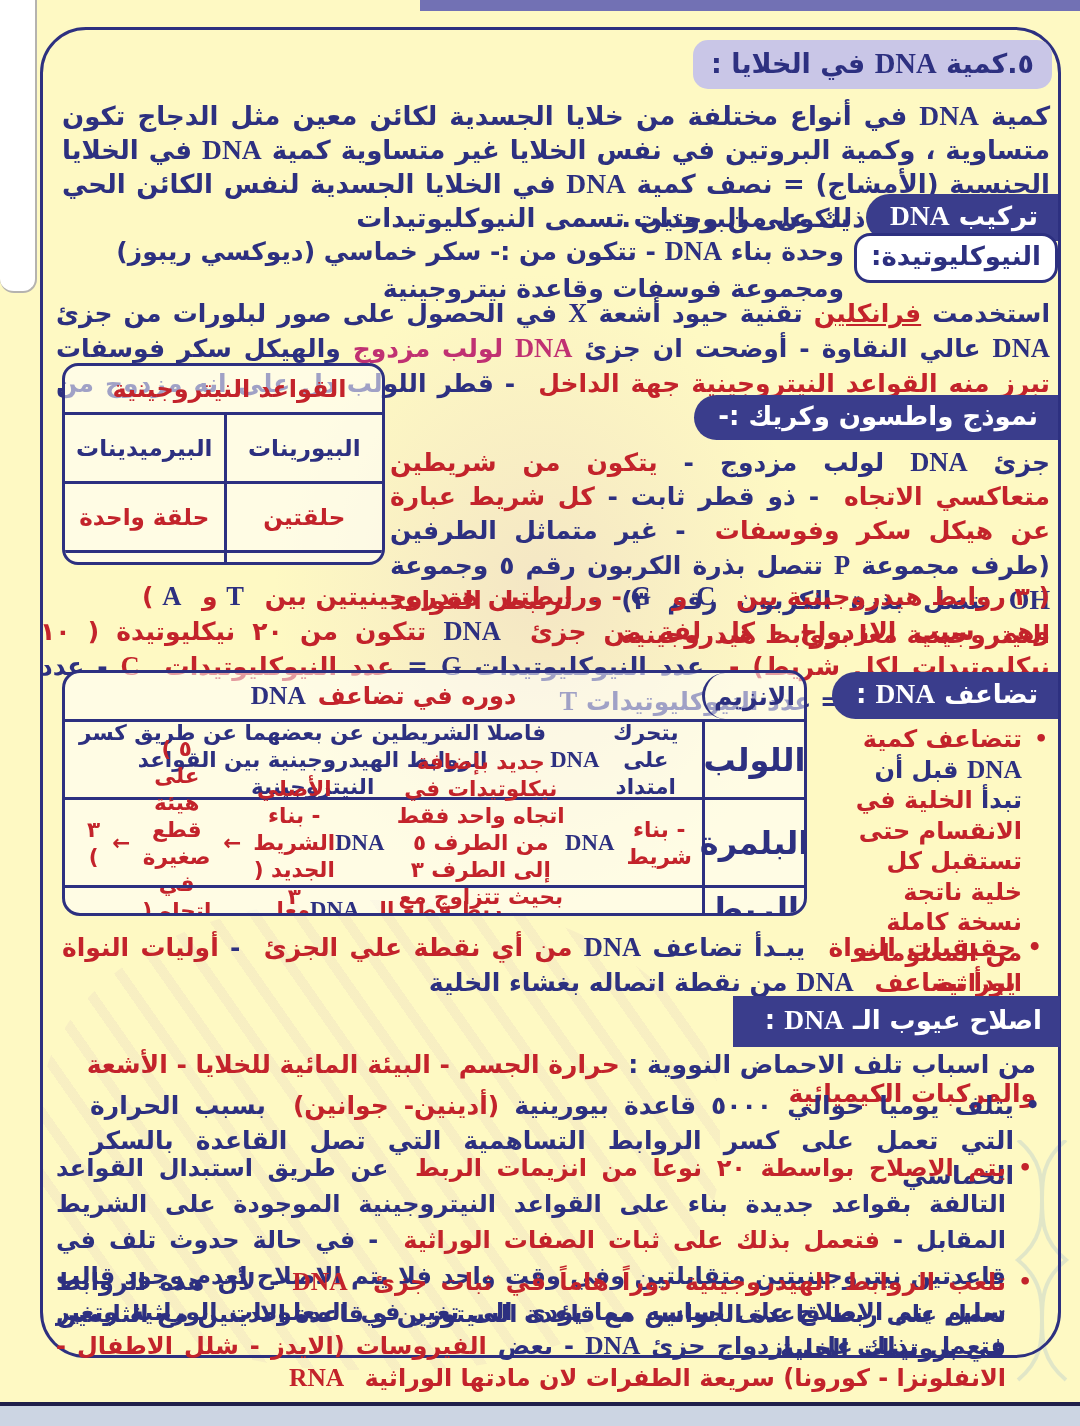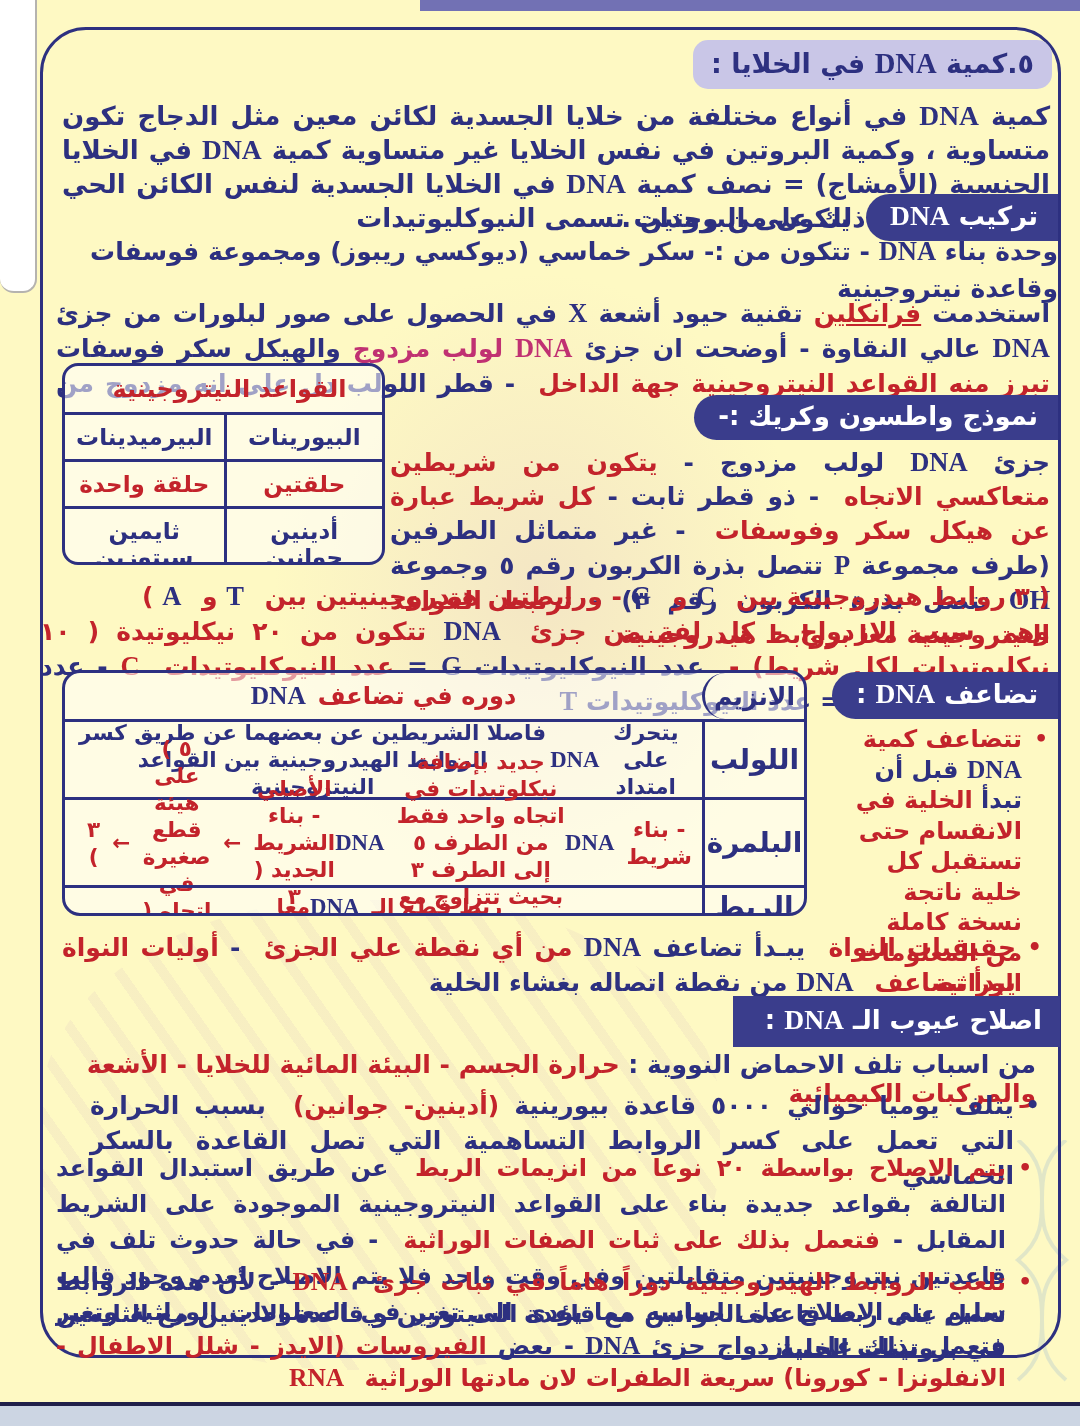--- a/index.html
+++ b/index.html
@@ -39,27 +39,27 @@
 
   .para { text-align:justify; text-align-last:right; }
   .bullet { padding-right:30px; }
   .bullet::before { content:"•"; position:absolute; right:4px; top:0px; font-size:.9em; }
   .bdot-r::before { color:#c3232b; }
   .bdot-n::before { color:#2d3080; }
 
   
   .bases { position:absolute; left:62px; top:363px; width:323px; height:202px; border:3px solid #2d3080; border-radius:16px; display:grid; grid-template-columns:1fr 1fr; grid-template-rows:46px 1fr 1fr 1fr; background:rgba(255,255,255,.55); z-index:2; font-size:23px; text-align:center; overflow:hidden; }
   .bases .hd { grid-column:1 / span 2; display:flex; align-items:center; justify-content:center; font-size:24px; }
-  .bases .cell { display:flex; align-items:center; justify-content:center; border-top:3px solid #2d3080; padding:9px 4px; }
+  .bases .cell { display:flex; align-items:center; justify-content:center; border-top:3px solid #2d3080; padding:20px 4px; }
   .bases .cell.cr { border-left:3px solid #2d3080; }
 
   
   .enz { position:absolute; left:62px; top:670px; width:745px; height:246px; border:3px solid #2d3080; border-radius:18px; display:grid; grid-template-columns:102px 1fr; grid-template-rows:46px 78px 88px 1fr; background:rgba(255,255,255,.55); z-index:2; overflow:hidden; }
   .enz > div { display:flex; align-items:center; justify-content:center; text-align:center; padding:2px 10px; }
-  .enz .lab { font-size:28px; color:#2d3080; border-left:3px solid #2d3080; }
+  .enz .lab { font-size:32px; color:#2d3080; border-left:3px solid #2d3080; }
   .enz .desc { font-size:21.5px; line-height:27px; }
   .enz .rline { border-top:3px solid #2d3080; }
   .enz .hdr-role { font-size:24px; color:#c3232b; }
 
   .logo { position:absolute; left:50%; top:1332px; transform:translateX(-50%); z-index:6; text-align:center; width:220px; }
   .logo-text { font-size:24px; color:#b7872c; direction:rtl; line-height:1; margin-top:-4px; }
   .logo-text .lat { font-family:"Liberation Serif","DejaVu Serif",serif; font-style:italic; font-weight:bold; }
 </style>
 </head>
 <body>
@@ -81,20 +81,21 @@
   <div class="t badge-lav" style="top:40px; right:28px;"><span class="n">٥.كمية </span><span class="L">DNA</span><span class="n"> في الخلايا :</span></div>
 
   <div class="t para" style="top:99px; right:30px; left:62px; font-size:26px; line-height:34px;"><span class="n">كمية </span><span class="L">DNA</span><span class="n"> في أنواع مختلفة من خلايا الجسدية لكائن معين مثل الدجاج تكون متساوية ، وكمية البروتين في نفس الخلايا غير متساوية كمية </span><span class="L">DNA</span><span class="n"> في الخلايا الجنسية (الأمشاج) = نصف كمية </span><span class="L">DNA</span><span class="n"> في الخلايا الجسدية لنفس الكائن الحي بينما لا ينطبق ذلك على البروتين .</span></div>
 
   <div class="t" style="top:194px; right:22px; left:62px; display:flex; align-items:center; gap:16px;">
     <span class="pill"><span class="w">تركيب </span><span class="Lw">DNA</span></span>
     <span style="font-size:26px;"><span class="n">يتكون من وحدات تسمى النيوكليوتيدات</span></span>
   </div>
 
   <div class="t" style="top:233px; right:22px; left:62px; font-size:25px; line-height:37px;">
+    <span class="outline-badge" style="float:right; margin-left:10px;">النيوكليوتيدة:</span>
     <span><span class="n">وحدة بناء </span><span class="L">DNA</span><span class="n"> - تتكون من :- سكر خماسي (ديوكسي ريبوز) ومجموعة فوسفات وقاعدة نيتروجينية</span></span>
   </div>
 
   <div class="t para" style="top:296px; right:30px; left:56px; font-size:25px; line-height:35px;"><span class="n">استخدمت </span><span class="ru">فرانكلين</span><span class="n"> تقنية حيود أشعة </span><span class="L">X</span><span class="n"> في الحصول على صور لبلورات من جزئ </span><span class="L">DNA</span><span class="n"> عالي النقاوة - أوضحت ان جزئ </span><span class="Lm">DNA</span><span class="m"> لولب مزدوج</span><span class="n"> والهيكل سكر فوسفات </span><span class="r">تبرز منه القواعد النيتروجينية جهة الداخل</span><span class="n"> - قطر اللولب دل على انه مزدوج من شريطين</span></div>
 
   <div class="bases">
     <div class="hd r">القواعد النيتروجينية</div>
     <div class="cell cr n">البيورينات</div>
     <div class="cell n">البيرميدينات</div>
     <div class="cell cr r">حلقتين</div>

